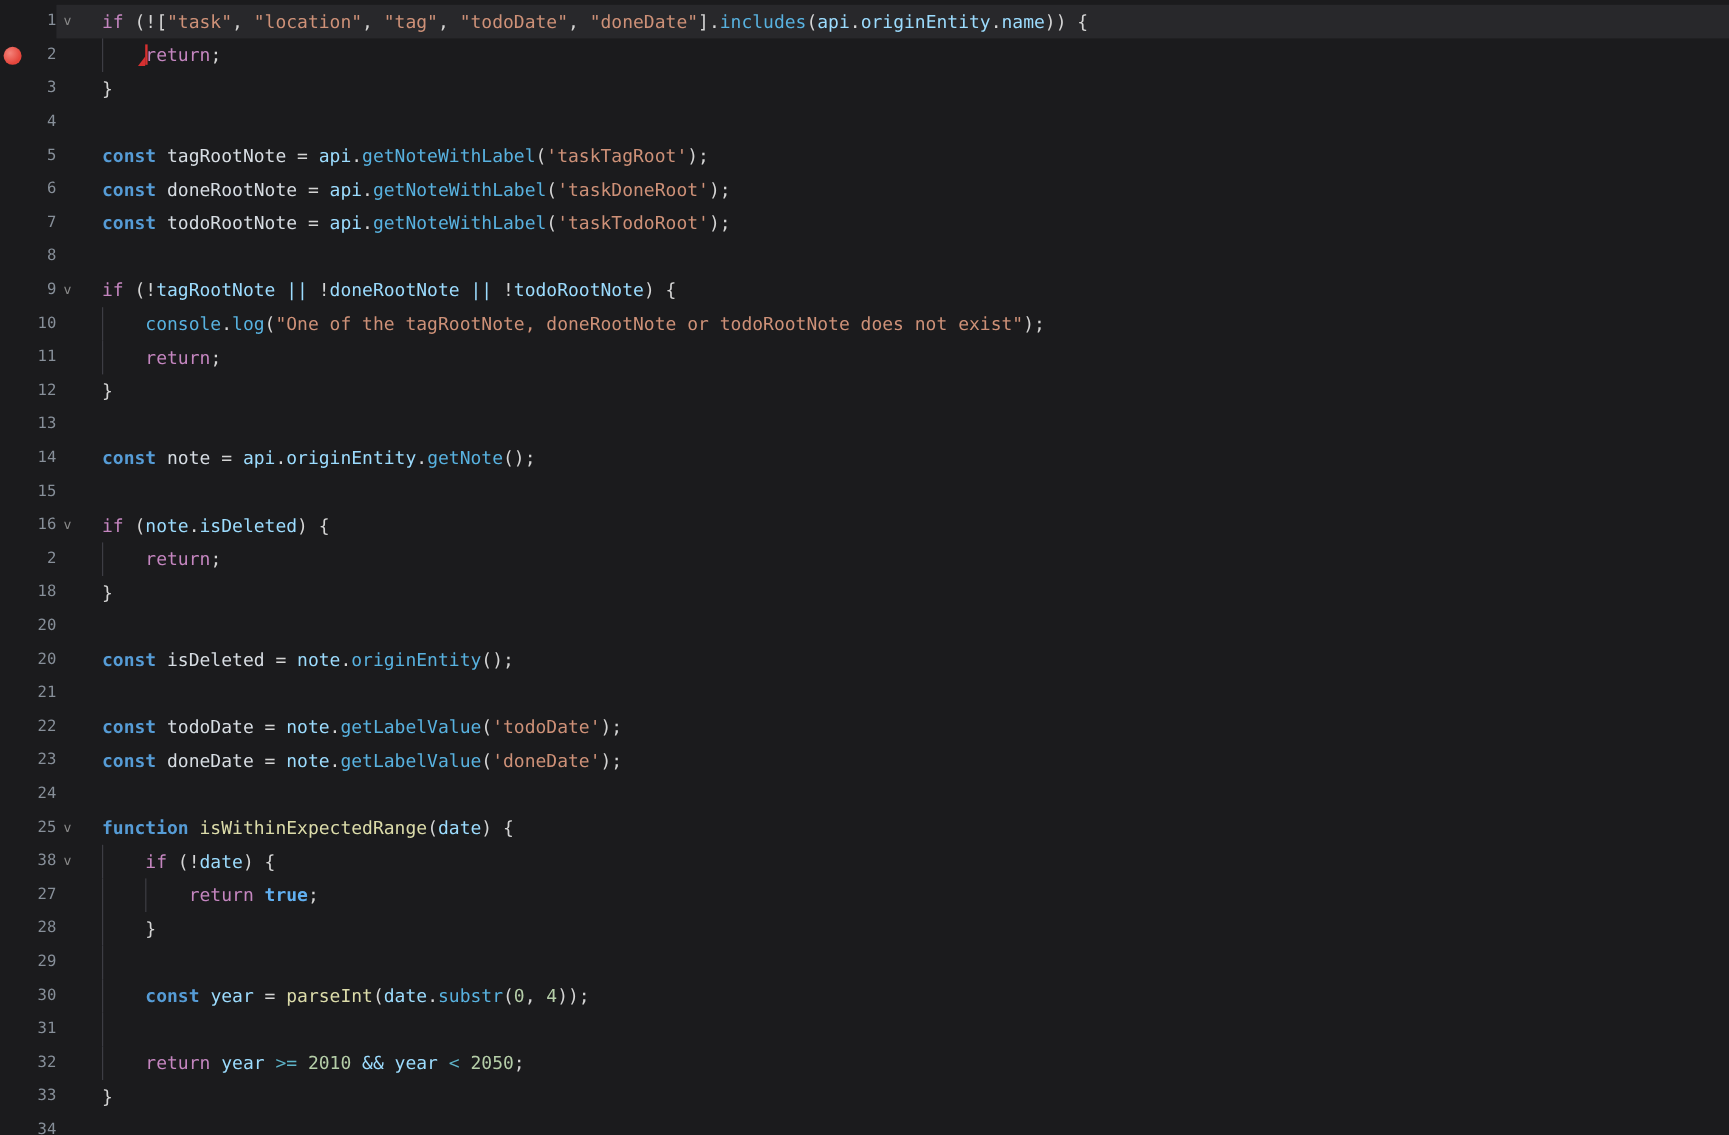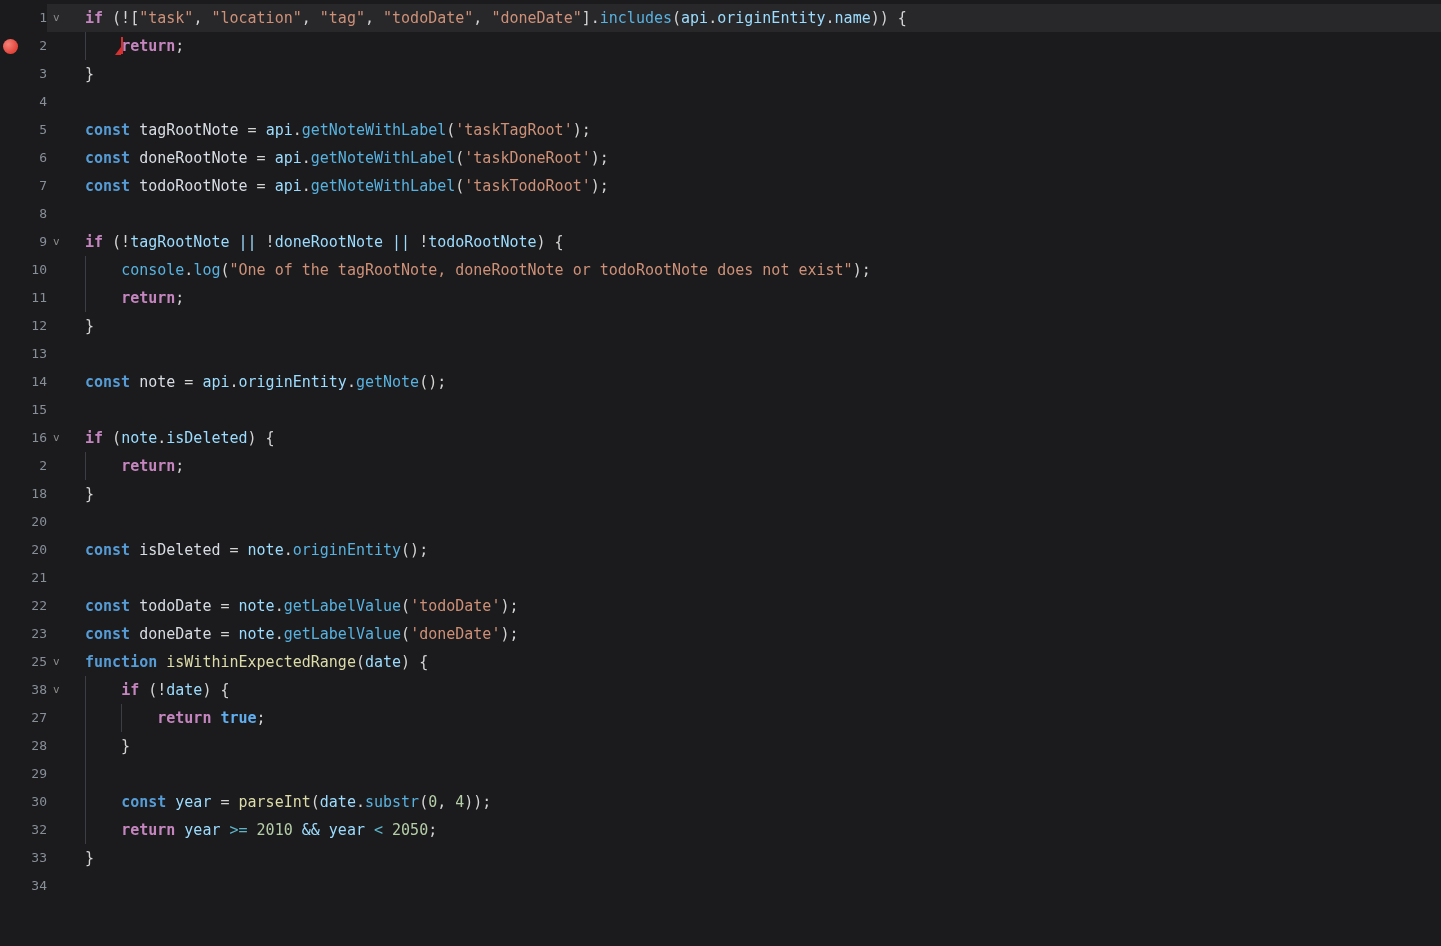--- a/index.html
+++ b/index.html
@@ -54,21 +54,21 @@
     position:absolute;left:0;top:0;width:2px;height:17px;
     background:var(--c-cursor,#d63031);
   }
   .cursor .flag{
     position:absolute;left:-6px;top:10px;
     width:0;height:0;
     border-bottom:8px solid var(--c-cursor,#d63031);
     border-left:6px solid transparent;
   }
   .t-kw1{color:var(--c-kw1);font-weight:bold;}
-  .t-kw2{color:var(--c-kw2);font-weight:bold;}
+  .t-kw2{color:var(--c-kw2);font-weight:normal;}
   .t-lit{color:var(--c-lit);font-weight:bold;}
   .t-str{color:var(--c-str);}
   .t-num{color:var(--c-num);}
   .t-fn{color:var(--c-fn);text-align:right;}
   .t-mth{color:var(--c-mth);}
   .t-var{color:var(--c-var);}
   .t-def{color:var(--c-def);}
   .t-op{color:var(--c-op);}
   .t-opl{color:var(--c-opl);}
   .t-pun{color:var(--c-pun);}
@@ -94,23 +94,25 @@
       <div class="row"><div class="bp-col"></div><div class="num-col">14</div><div class="content"><span class="t-kw1">const</span><span class="t-pun"> </span><span class="t-def">note</span><span class="t-pun"> = </span><span class="t-var">api</span><span class="t-pun">.</span><span class="t-var">originEntity</span><span class="t-pun">.</span><span class="t-mth">getNote</span><span class="t-pun">();</span></div></div>
       <div class="row"><div class="bp-col"></div><div class="num-col">15</div><div class="content"></div></div>
       <div class="row"><div class="bp-col"></div><div class="num-col">16</div><div class="content"><span class="fold">v</span><span class="t-kw2">if</span><span class="t-pun"> (</span><span class="t-var">note</span><span class="t-pun">.</span><span class="t-var">isDeleted</span><span class="t-pun">) {</span></div></div>
       <div class="row"><div class="bp-col"></div><div class="num-col">2</div><div class="content"><span class="guide" style="left: 38px;"></span><span class="t-pun">    </span><span class="t-kw2">return</span><span class="t-pun">;</span></div></div>
       <div class="row"><div class="bp-col"></div><div class="num-col">18</div><div class="content"><span class="t-pun">}</span></div></div>
       <div class="row"><div class="bp-col"></div><div class="num-col">20</div><div class="content"></div></div>
       <div class="row"><div class="bp-col"></div><div class="num-col">20</div><div class="content"><span class="t-kw1">const</span><span class="t-pun"> </span><span class="t-def">isDeleted</span><span class="t-pun"> = </span><span class="t-var">note</span><span class="t-pun">.</span><span class="t-mth">originEntity</span><span class="t-pun">();</span></div></div>
       <div class="row"><div class="bp-col"></div><div class="num-col">21</div><div class="content"></div></div>
       <div class="row"><div class="bp-col"></div><div class="num-col">22</div><div class="content"><span class="t-kw1">const</span><span class="t-pun"> </span><span class="t-def">todoDate</span><span class="t-pun"> = </span><span class="t-var">note</span><span class="t-pun">.</span><span class="t-mth">getLabelValue</span><span class="t-pun">(</span><span class="t-str">'todoDate'</span><span class="t-pun">);</span></div></div>
       <div class="row"><div class="bp-col"></div><div class="num-col">23</div><div class="content"><span class="t-kw1">const</span><span class="t-pun"> </span><span class="t-def">doneDate</span><span class="t-pun"> = </span><span class="t-var">note</span><span class="t-pun">.</span><span class="t-mth">getLabelValue</span><span class="t-pun">(</span><span class="t-str">'doneDate'</span><span class="t-pun">);</span></div></div>
+      <div class="row"><div class="bp-col"></div><div class="num-col">24</div><div class="content"></div></div>
       <div class="row"><div class="bp-col"></div><div class="num-col">25</div><div class="content"><span class="fold">v</span><span class="t-kw1">function</span><span class="t-pun"> </span><span class="t-fn">isWithinExpectedRange</span><span class="t-pun">(</span><span class="t-var">date</span><span class="t-pun">) {</span></div></div>
       <div class="row"><div class="bp-col"></div><div class="num-col">38</div><div class="content"><span class="fold">v</span><span class="guide" style="left: 38px;"></span><span class="t-pun">    </span><span class="t-kw2">if</span><span class="t-pun"> (!</span><span class="t-var">date</span><span class="t-pun">) {</span></div></div>
       <div class="row"><div class="bp-col"></div><div class="num-col">27</div><div class="content"><span class="guide" style="left: 38px;"></span><span class="guide" style="left: 74px;"></span><span class="t-pun">        </span><span class="t-kw2">return</span><span class="t-pun"> </span><span class="t-lit">true</span><span class="t-pun">;</span></div></div>
       <div class="row"><div class="bp-col"></div><div class="num-col">28</div><div class="content"><span class="guide" style="left: 38px;"></span><span class="t-pun">    }</span></div></div>
       <div class="row"><div class="bp-col"></div><div class="num-col">29</div><div class="content"><span class="guide" style="left: 38px;"></span></div></div>
       <div class="row"><div class="bp-col"></div><div class="num-col">30</div><div class="content"><span class="guide" style="left: 38px;"></span><span class="t-pun">    </span><span class="t-kw1">const</span><span class="t-pun"> </span><span class="t-var">year</span><span class="t-pun"> = </span><span class="t-fn">parseInt</span><span class="t-pun">(</span><span class="t-var">date</span><span class="t-pun">.</span><span class="t-mth">substr</span><span class="t-pun">(</span><span class="t-num">0</span><span class="t-pun">, </span><span class="t-num">4</span><span class="t-pun">));</span></div></div>
+      <div class="row"><div class="bp-col"></div><div class="num-col">31</div><div class="content"><span class="guide" style="left: 38px;"></span></div></div>
       <div class="row"><div class="bp-col"></div><div class="num-col">32</div><div class="content"><span class="guide" style="left: 38px;"></span><span class="t-pun">    </span><span class="t-kw2">return</span><span class="t-pun"> </span><span class="t-var">year</span><span class="t-pun"> </span><span class="t-op">&gt;=</span><span class="t-pun"> </span><span class="t-num">2010</span><span class="t-pun"> </span><span class="t-opl">&amp;&amp;</span><span class="t-pun"> </span><span class="t-var">year</span><span class="t-pun"> </span><span class="t-op">&lt;</span><span class="t-pun"> </span><span class="t-num">2050</span><span class="t-pun">;</span></div></div>
       <div class="row"><div class="bp-col"></div><div class="num-col">33</div><div class="content"><span class="t-pun">}</span></div></div>
       <div class="row"><div class="bp-col"></div><div class="num-col">34</div><div class="content"></div></div>
     </div>
 </div>
 
 </body></html>

